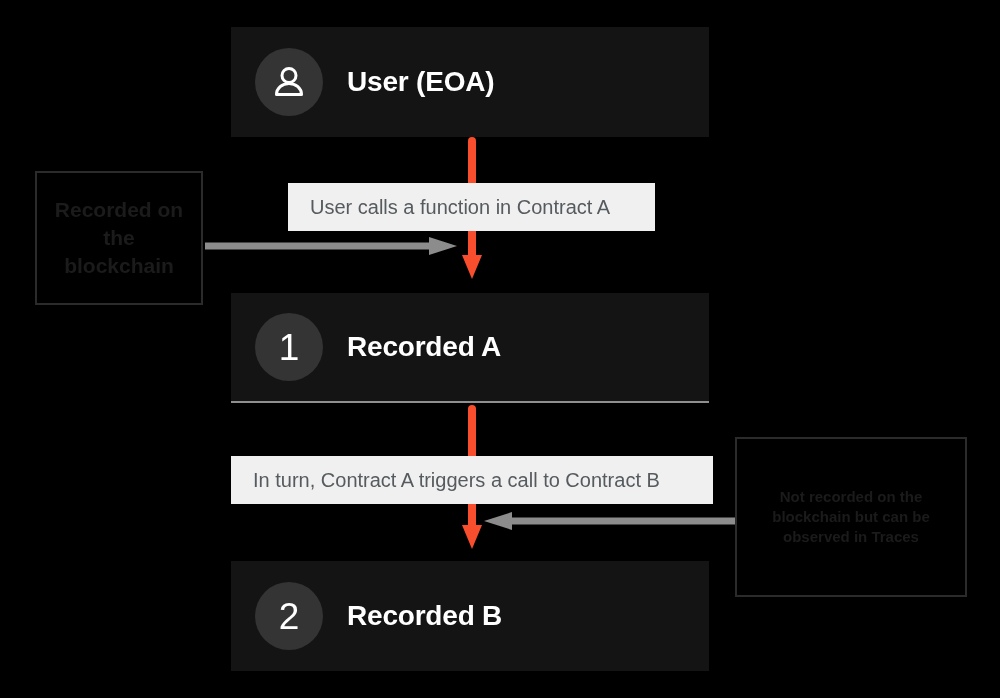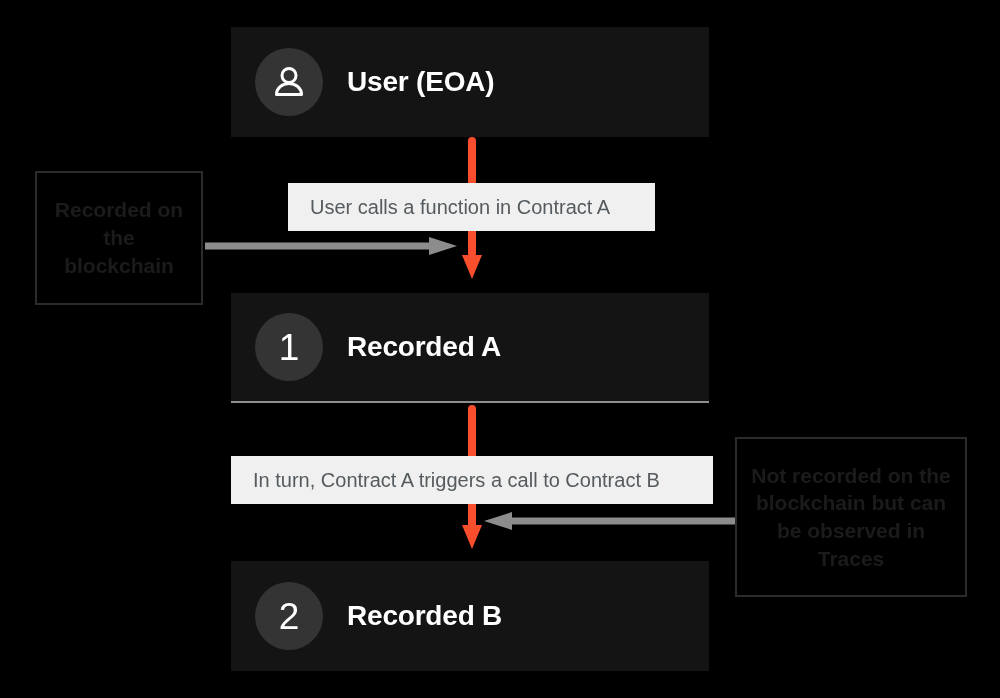--- a/index.html
+++ b/index.html
@@ -113,21 +113,21 @@
     font-weight: bold;
     line-height: 1.32;
   }
   #annotation-left {
     left: 35px; top: 171px; width: 168px; height: 134px;
     font-size: 21px;
     padding: 0 13px;
   }
   #annotation-right {
     left: 735px; top: 437px; width: 232px; height: 160px;
-    font-size: 21px;
+    font-size: 15px;
     padding: 0 12px;
     justify-content: center;
   }
 </style>
 </head>
 <body>
 
 <div id="canvas">
 
   <div class="node" id="node-user">

